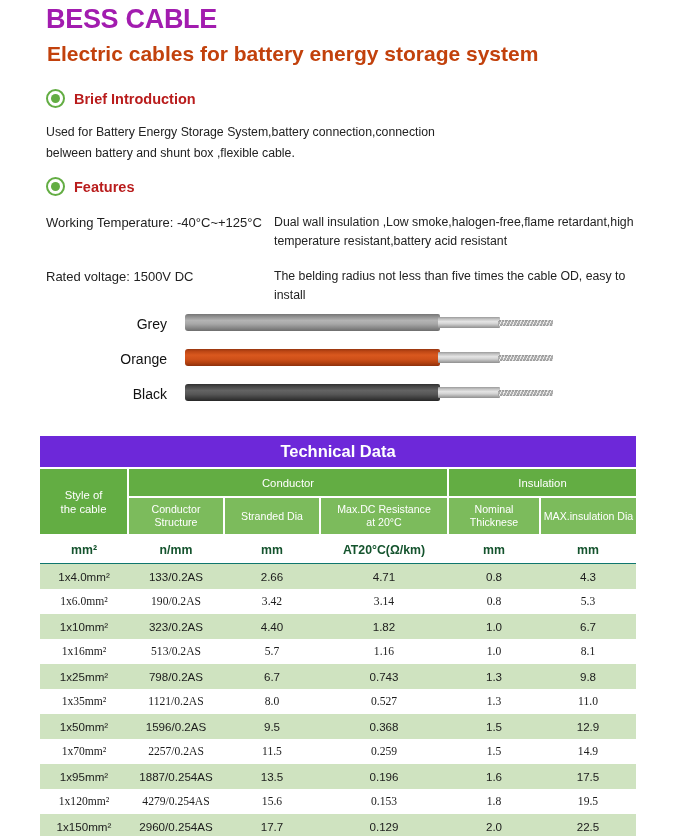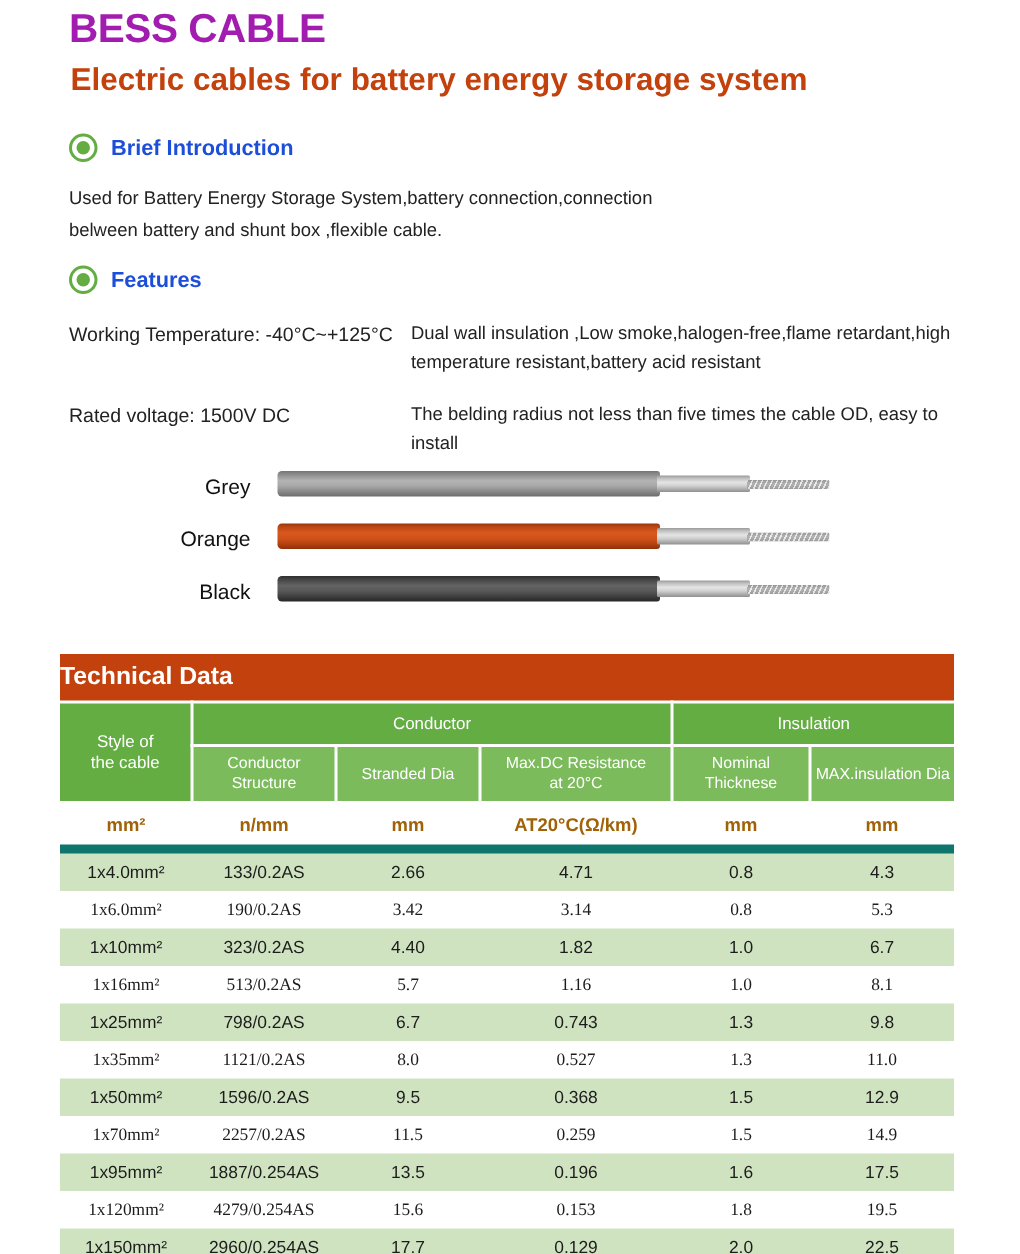--- a/index.html
+++ b/index.html
@@ -56,21 +56,21 @@
   .section-head .bullet-icon::after {
     content: "";
     width: 9px;
     height: 9px;
     border-radius: 50%;
     background: #63ad43;
   }
   .section-head .section-label {
     font-size: 14.5px;
     font-weight: bold;
-    color: #1d4ed8;
+    color: #b91c1c;
   }
   #sec-intro { left: 46px; top: 89px; }
   #sec-features { left: 46px; top: 177px; }
 
   
   .intro-text {
     position: absolute;
     left: 46px;
     top: 122px;
     width: 420px;
@@ -180,25 +180,25 @@
     top: 436px;
     width: 596px;
     border-collapse: collapse;
     table-layout: fixed;
   }
   .tech-table td, .tech-table th {
     padding: 0;
     margin: 0;
   }
   .tbl-title {
-    background: #c2410c;
+    background: #6d28d9;
     color: #ffffff;
     font-size: 16.5px;
     font-weight: bold;
-    text-align: left;
+    text-align: center;
     height: 31px;
     border-bottom: 2px solid #ffffff;
   }
   .grp-head {
     background: #63ad43;
     color: #ffffff;
     font-size: 11.3px;
     font-weight: normal;
     text-align: center;
     height: 27px;
@@ -222,26 +222,26 @@
     font-size: 11.3px;
     font-weight: normal;
     text-align: center;
     line-height: 14px;
     border-right: 2px solid #ffffff;
     border-bottom: 2px solid #ffffff;
   }
   .grp-head.last, .sub-head.last { border-right: none; }
   .unit-cell {
     background: #ffffff;
-    color: #a16207;
+    color: #14532d;
     font-size: 12.3px;
     font-weight: bold;
     text-align: center;
     height: 27px;
-    border-bottom: 6px solid #0f766e;
+    border-bottom: 1px solid #0f766e;
   }
   .data-cell {
     font-size: 11.6px;
     color: #1c1c1c;
     text-align: center;
     height: 25px;
   }
   tr.row-alt .data-cell { background: #cfe3c0; }
   tr.row-plain .data-cell { background: #ffffff; font-family: Liberation Serif, serif; }
 </style>

